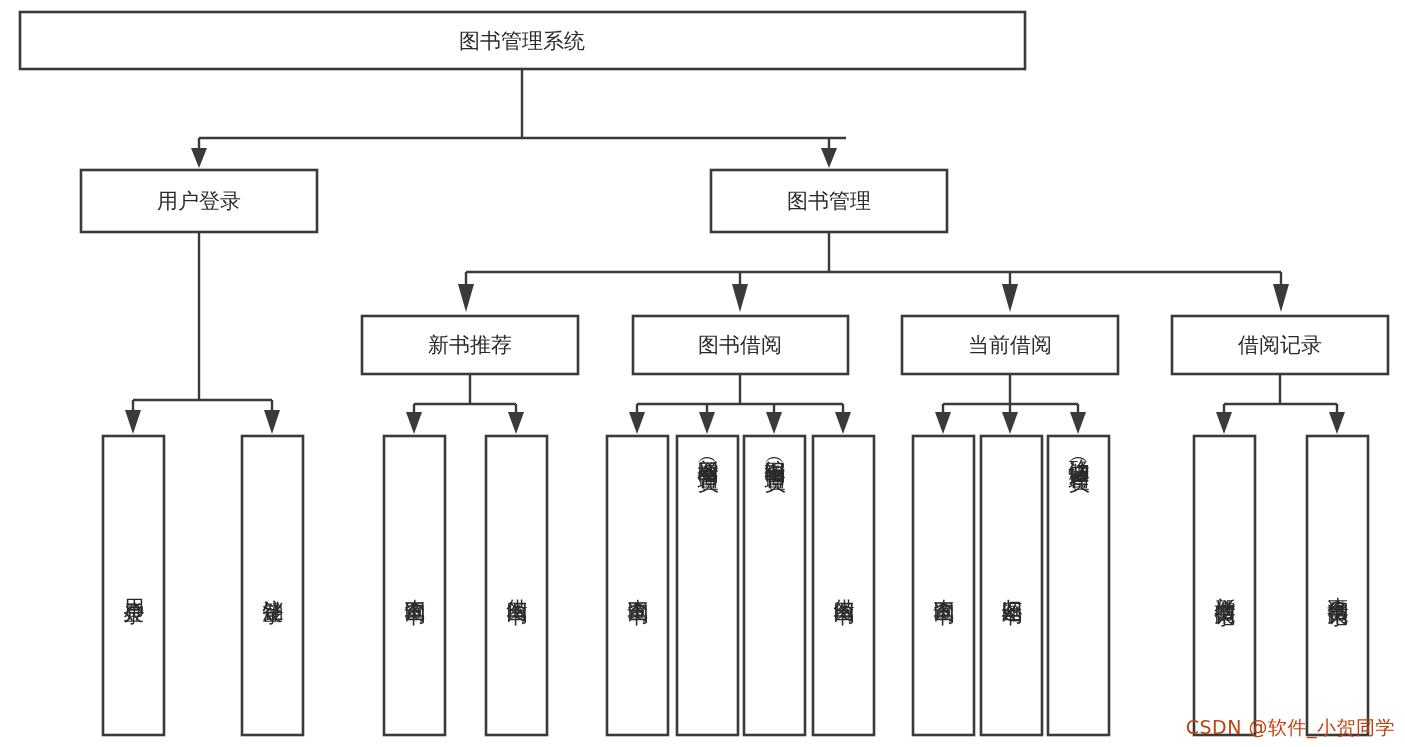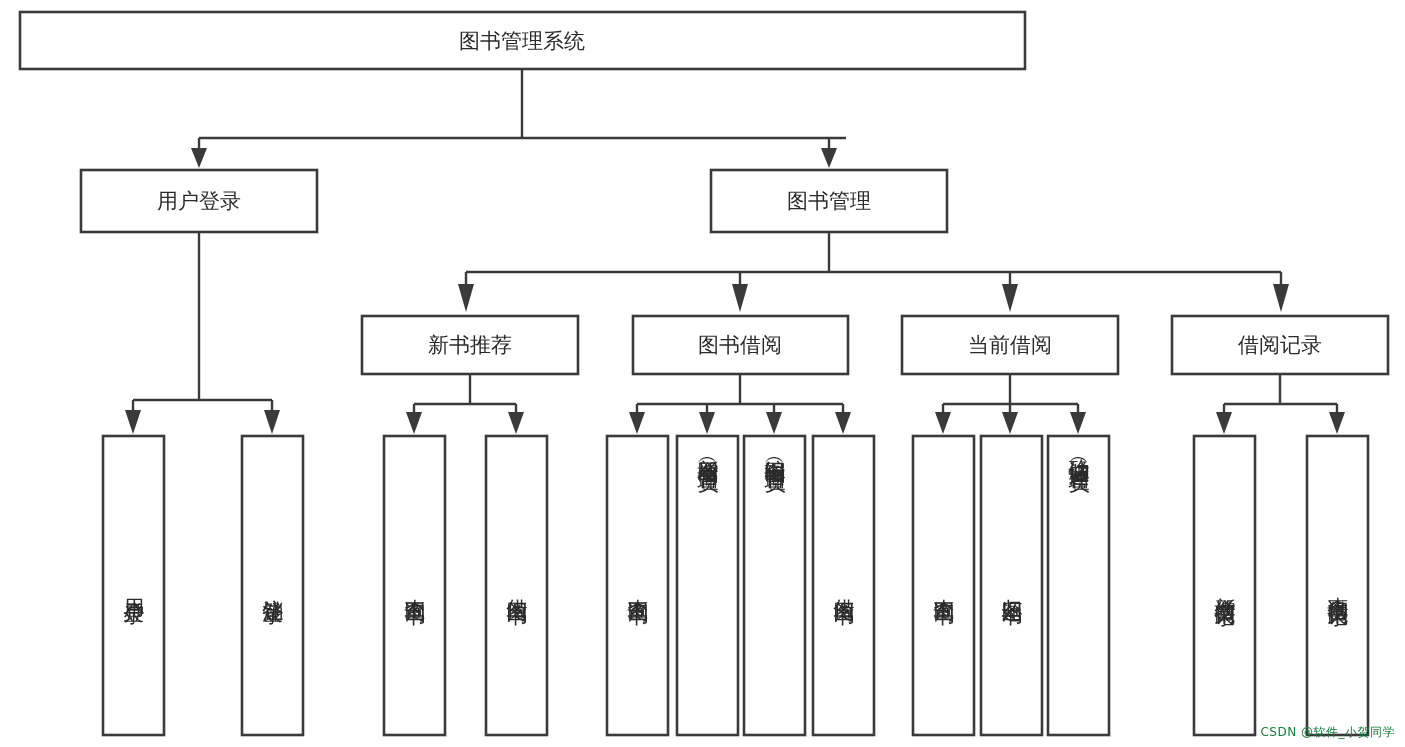--- a/index.html
+++ b/index.html
@@ -64,22 +64,22 @@
     letter-spacing: 2px;
     color: #2b2b2b;
     white-space: nowrap;
     text-align: center;
   }
   .watermark {
     position: absolute;
     right: 10px;
     bottom: 6px;
     font-family: "DejaVu Sans", "Liberation Sans", sans-serif;
-    font-size: 12px;
-    color: #15803d;
+    font-size: 19px;
+    color: #c2410c;
     white-space: nowrap;
     letter-spacing: 0.5px;
   }
 </style>
 </head>
 <body>
 
 <div id="diagram-root">
 
   <svg class="diagram" viewBox="0 0 1405 747" xmlns="http://www.w3.org/2000/svg">

